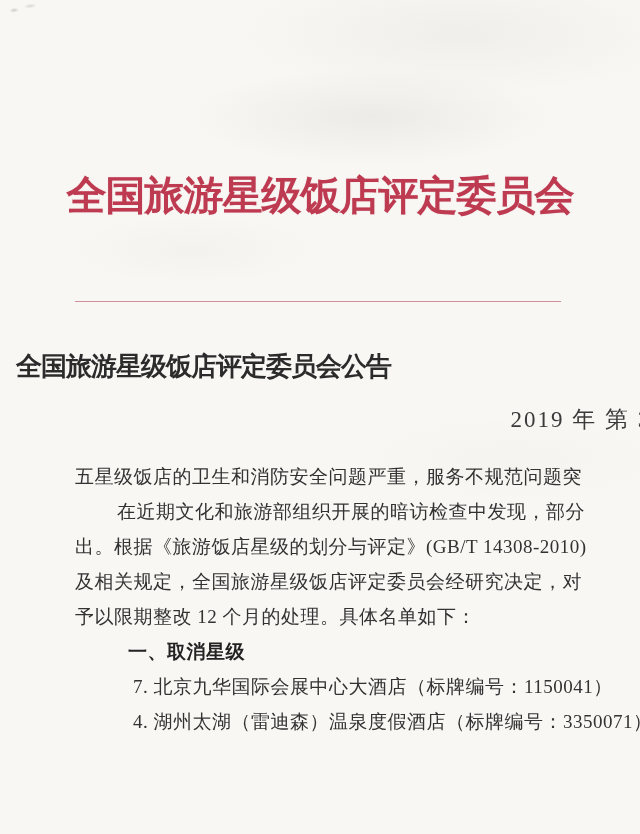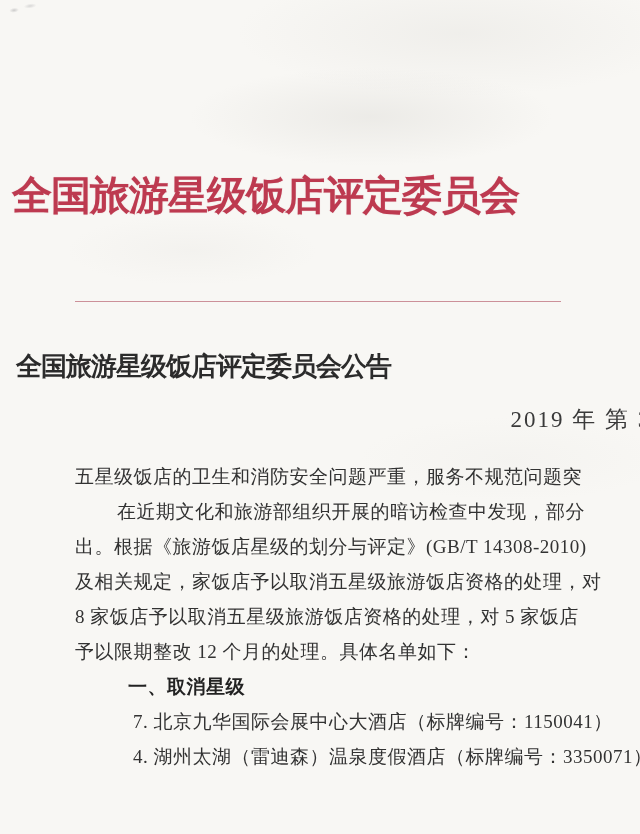--- a/index.html
+++ b/index.html
@@ -32,27 +32,26 @@
     background:
       radial-gradient(6px 3px at 20% 50%, rgba(120,120,125,0.35), transparent 80%),
       radial-gradient(8px 3px at 75% 30%, rgba(130,130,135,0.28), transparent 80%);
     transform: rotate(-8deg);
   }
   .letterhead {
     position: absolute;
     top: 168px;
     left: 0;
     width: 100%;
-    text-align: left;
+    text-align: center;
     font-size: 40px;
     font-weight: bold;
     letter-spacing: -1px;
     color: var(--accent);
     text-shadow: 0 0 1px rgba(189,58,80,0.35);
-    padding-left: 12px;
   }
   .divider {
     position: absolute;
     top: 301px;
     left: 75px;
     width: 486px;
     height: 1px;
     background: var(--divider);
   }
   .doc-title {
@@ -107,21 +106,20 @@
   <div class="divider"></div>
 
   <h2 class="doc-title">全国旅游星级饭店评定委员会公告</h2>
 
   <div class="issue">2019 年 第 3 号</div>
 
   <div class="body-text">
     <div class="line">五星级饭店的卫生和消防安全问题严重，服务不规范问题突</div>
     <div class="line indent">在近期文化和旅游部组织开展的暗访检查中发现，部分</div>
     <div class="line">出。根据《旅游饭店星级的划分与评定》(GB/T 14308-2010)</div>
-    <div class="line">及相关规定，家饭店予以取消五星级旅游饭店资格的处理，对</div>
-    <div class="line">8 家饭店予以取消五星级旅游饭店资格的处理，对 5 家饭店</div>
+    <div class="line">及相关规定，全国旅游星级饭店评定委员会经研究决定，对</div>
     <div class="line">予以限期整改 12 个月的处理。具体名单如下：</div>
     <div class="line heading">一、取消星级</div>
     <div class="line item">7. 北京九华国际会展中心大酒店（标牌编号：1150041）</div>
     <div class="line item">4. 湖州太湖（雷迪森）温泉度假酒店（标牌编号：3350071）</div>
   </div>
 
 </div>
 
 </body></html>

